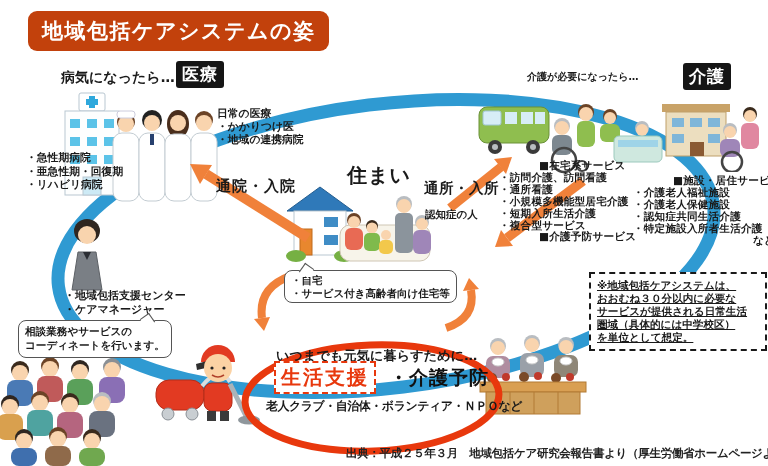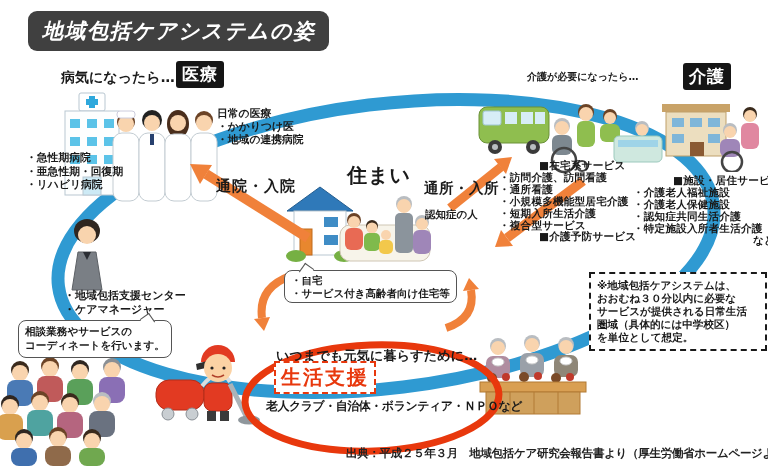--- a/index.html
+++ b/index.html
@@ -6,29 +6,29 @@
   body{font-family:"DejaVu Sans",sans-serif;}
   .canvas{position:relative;width:768px;height:466px;background:#fff;overflow:hidden;}
   .layer{position:absolute;left:0;top:0;pointer-events:none;}
   .scene{position:absolute;z-index:1;}
   .t{position:absolute;z-index:3;color:#1a1a1a;white-space:nowrap;line-height:1.15;}
   .box{position:absolute;z-index:3;background:#fff;border:1.5px solid #555;border-radius:8px;color:#1a1a1a;}
   .tail-up-left{position:absolute;top:-6px;left:16px;width:10px;height:10px;background:#fff;
     border-left:1.5px solid #555;border-top:1.5px solid #555;transform:rotate(35deg);}
   .tail-up-right{position:absolute;top:-6px;right:18px;width:10px;height:10px;background:#fff;
     border-left:1.5px solid #555;border-top:1.5px solid #555;transform:rotate(55deg);}
-  .title-badge{position:absolute;left:28px;top:11px;z-index:3;background:#404040;color:#fff;
-    font-size:21px;font-weight:700;letter-spacing:1.5px;padding:6px 14px;border-radius:9px;font-style:italic;}
+  .title-badge{position:absolute;left:28px;top:11px;z-index:3;background:#c2410c;color:#fff;
+    font-size:21px;font-weight:700;letter-spacing:1.5px;padding:6px 14px;border-radius:9px;}
   .black-badge{position:absolute;z-index:3;background:#151515;color:#fff;font-size:17px;
     font-weight:700;padding:2px 6px;border-radius:3px;letter-spacing:1px;}
   .list div{white-space:nowrap;}
   .svc{font-size:10.6px;line-height:11.9px;font-weight:600;letter-spacing:0.2px;}
   .svc .hd{font-weight:700;margin-left:40px;}
   .note-box{position:absolute;left:589px;top:272px;z-index:3;width:162px;background:#fff;
-    border:2px dashed #1a1a1a;padding:5px 6px;font-size:10.6px;line-height:13px;font-weight:600;color:#1a1a1a;}
+    border:2px dashed #1a1a1a;padding:5px 6px;font-size:10.6px;line-height:13px;font-weight:600;color:#1a1a1a;text-decoration:underline;}
   .support-main{position:absolute;left:274px;top:361px;z-index:3;display:flex;align-items:center;gap:13px;}
   .support-red{border:2.5px dashed #e8380d;background:#fff;color:#e8380d;font-size:20px;
     font-weight:700;letter-spacing:2px;padding:1px 5px;}
   .support-black{color:#111;font-size:19px;font-weight:700;letter-spacing:1px;}
 </style>
 </head>
 <body>
 
 <div class="canvas">
 
@@ -376,18 +376,19 @@
   </div>
   <div class="box list" style="left:18px;top:320px;padding:4px 6px;font-size:10.6px;line-height:13.8px;font-weight:600">
     <span class="tail-up-right"></span>
     <div>相談業務やサービスの</div>
     <div>コーディネートを行います。</div>
   </div>
 
   <div class="t" style="left:276px;top:349px;font-size:13px;font-weight:700;letter-spacing:0.2px">いつまでも元気に暮らすために…</div>
   <div class="support-main">
     <span class="support-red">生活支援</span>
+    <span class="support-black">・介護予防</span>
   </div>
   <div class="t" style="left:266px;top:400px;font-size:12px;font-weight:700;letter-spacing:-0.5px">老人クラブ・自治体・ボランティア・ＮＰＯなど</div>
 
   <div class="t" style="left:346px;top:447px;font-size:11.5px;font-weight:600;color:#222;letter-spacing:-0.3px">出典：平成２５年３月　地域包括ケア研究会報告書より（厚生労働省ホームページより）</div>
 
 </div>
 
 </body></html>

